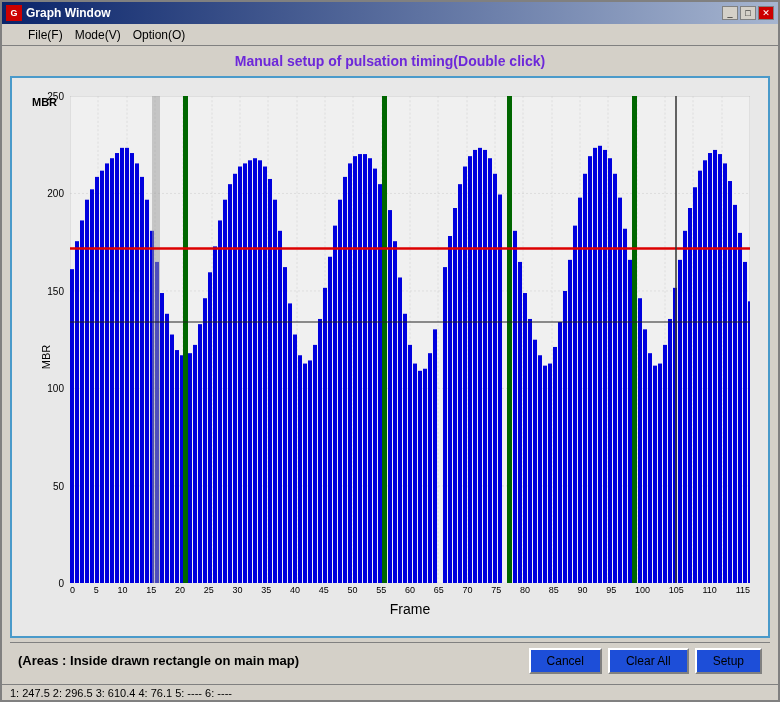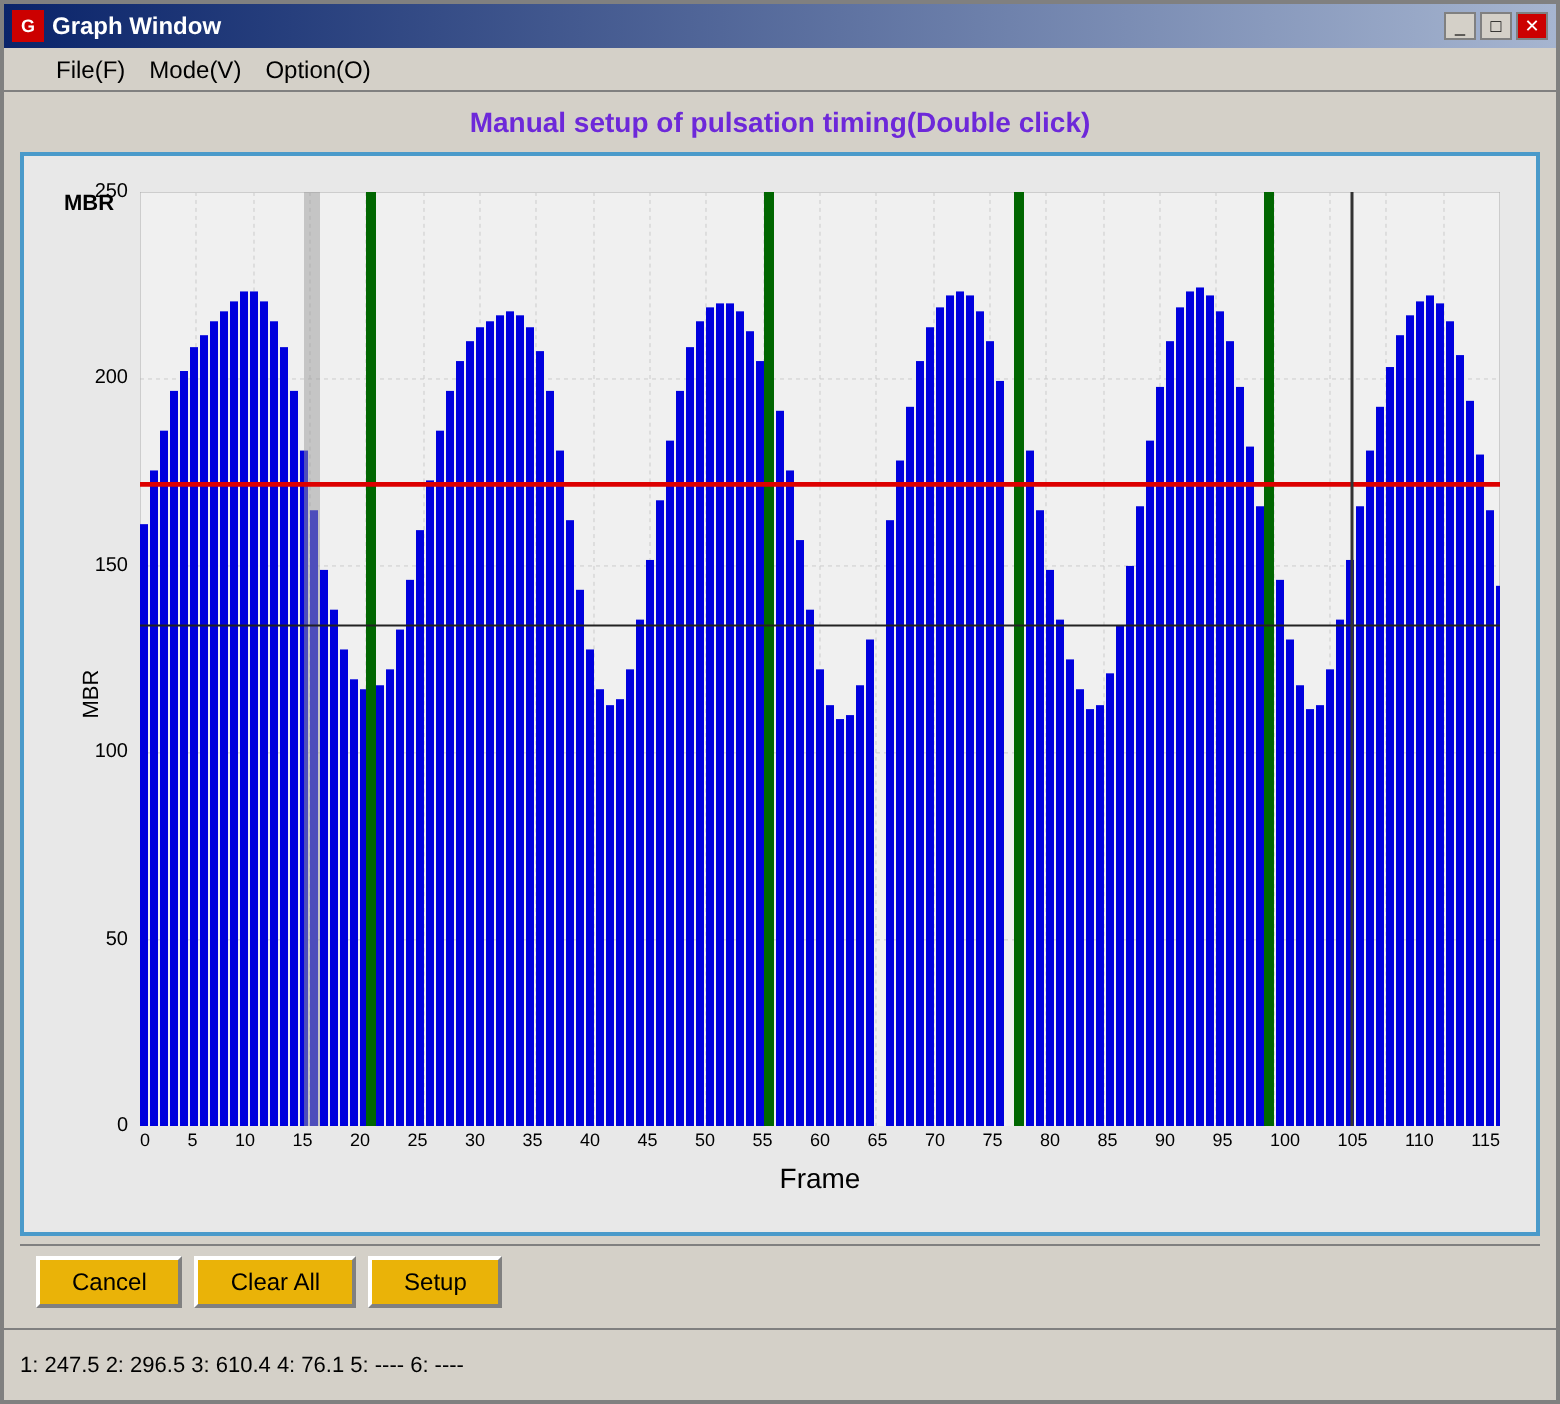--- a/index.html
+++ b/index.html
@@ -150,29 +150,29 @@
       flex-shrink: 0;
     }
     .area-info {
       font-size: 13px;
       font-weight: bold;
       flex: 1;
     }
     .btn {
       height: 26px;
       padding: 0 16px;
-      background: #eab308;
+      background: #1d4ed8;
       border: 2px solid;
       border-color: #ffffff #808080 #808080 #ffffff;
       font-size: 12px;
       cursor: pointer;
       white-space: nowrap;
     }
     .status-bar {
-      height: 36px;
+      height: 16px;
       background: #d4d0c8;
       border-top: 1px solid #808080;
       display: flex;
       align-items: center;
       padding: 0 8px;
       font-size: 11px;
       flex-shrink: 0;
     }
     .chart-svg {
       width: 100%;
@@ -447,20 +447,21 @@
             <span style="font-size:9px;">105</span>
             <span style="font-size:9px;">110</span>
             <span style="font-size:9px;">115</span>
           </div>
           <div style="text-align:center; margin-top:6px; font-size:14px;">Frame</div>
         </div>
       </div>
     </div>
 
     <div class="bottom-bar">
+      <span class="area-info">(Areas :  Inside drawn rectangle on main map)</span>
       <button class="btn">Cancel</button>
       <button class="btn">Clear All</button>
       <button class="btn">Setup</button>
     </div>
   </div>
 
   <div class="status-bar">
     <span>1:  247.5    2:  296.5    3:  610.4    4:  76.1    5:  ----    6:  ----</span>
   </div>
 </div>

